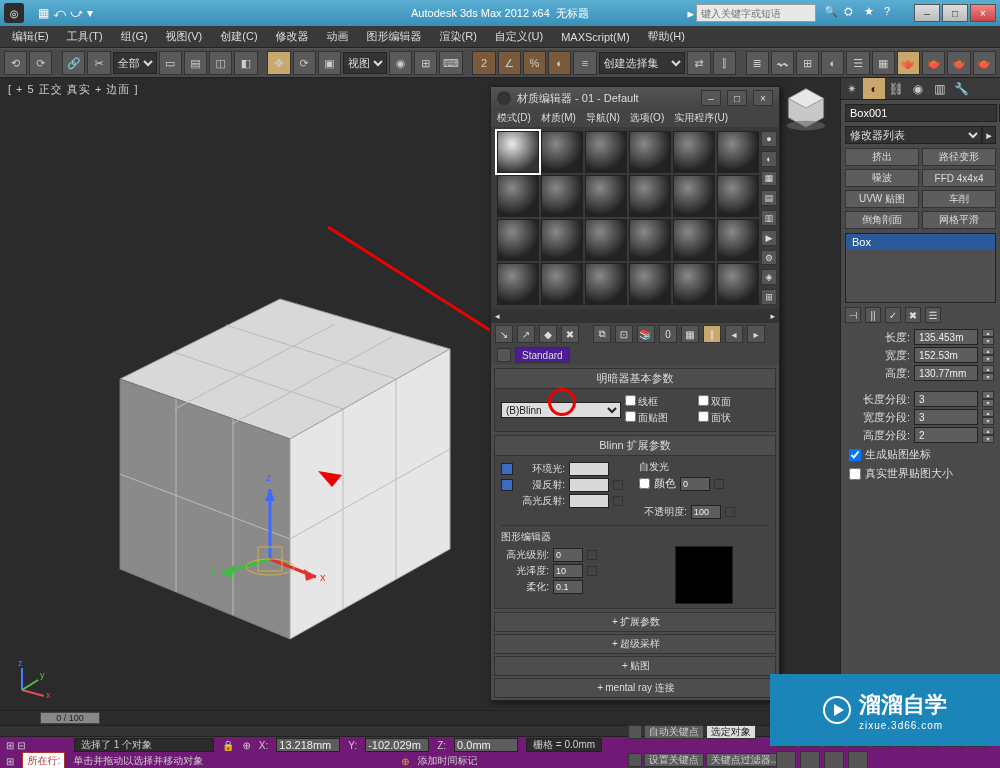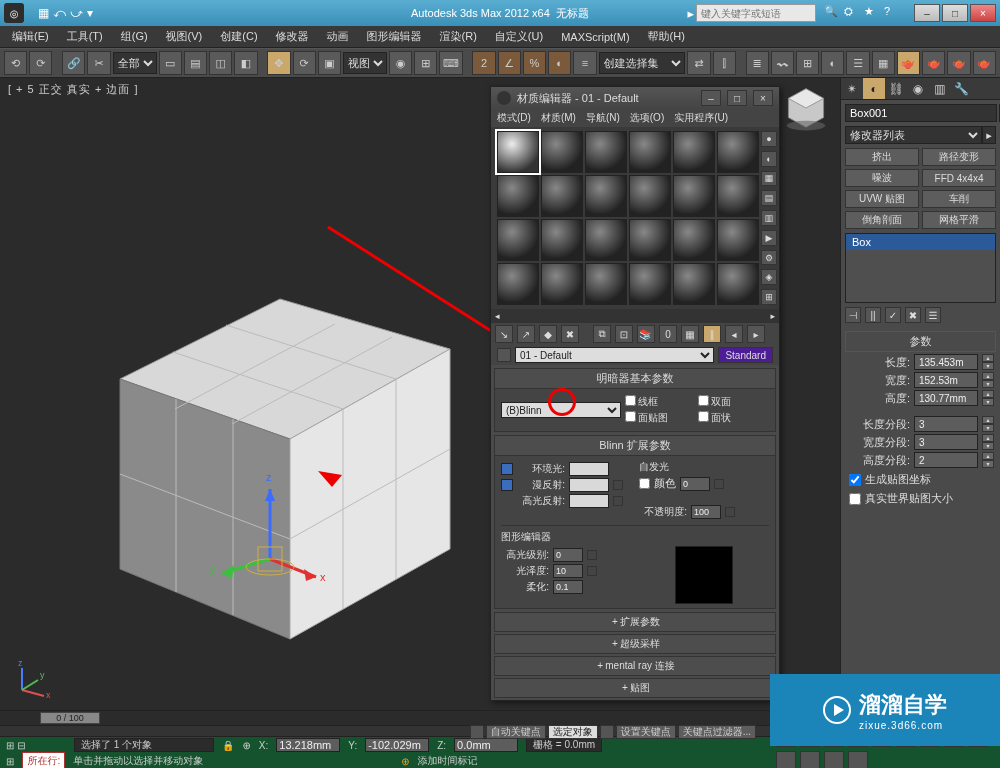--- a/index.html
+++ b/index.html
@@ -99,33 +99,33 @@
 .matedit .collapsed-roll{ margin:2px 3px; background:#4d4d4d; text-align:center; padding:2px; border:1px solid #333; font-size:10px;}
 .matedit .collapsed-roll .plus{ display:inline-block; width:10px;}
 
 
 .anno-circle{ position:absolute; width:28px;height:28px; border:3px solid #e00; border-radius:50%; }
 
 
 .viewcube { position:absolute; top:84px; right:170px; width:48px; height:48px;}
 
 
-.bottombar { position:absolute; left:0; right:0; bottom:0; height:58px; background:#14532d; border-top:1px solid #222; color:#ccc; font-size:10px;}
+.bottombar { position:absolute; left:0; right:0; bottom:0; height:58px; background:#701a75; border-top:1px solid #222; color:#ccc; font-size:10px;}
 .timeslider { height:14px; background:#2b2b2b; display:flex; align-items:center; position:relative;}
 .timeslider .handle{ position:absolute; left:40px; width:60px; height:12px; background:#888; border:1px solid #444; font-size:9px; text-align:center; color:#222;}
 .track { height:12px; background:#333; border-top:1px solid #222; border-bottom:1px solid #222; position:relative;}
 .statusrow{ height:16px; display:flex; align-items:center; padding:0 6px; gap:8px;}
 .statusrow .field{ background:#2b2b2b; padding:1px 6px; border:1px solid #222; height:14px; display:flex;align-items:center;}
 .statusrow .coord-label{ color:#ccc;}
 .statusrow input.coord{ width:64px; height:14px; background:#5d5d5d; border:1px solid #222; color:#eee; font-size:11px; padding:0 2px;}
 .promptrow{ height:16px; display:flex; align-items:center; padding:0 6px; gap:8px;}
 .promptrow .prompt-listener{ background:#fff; color:#a33; padding:1px 4px; border:1px solid #a33;}
 .bottom-controls{ position:absolute; right:4px; top:16px; display:flex; gap:4px; flex-wrap:wrap; width:220px;}
 .bottom-controls .bc{ width:20px;height:20px;background:#555;border:1px solid #333;}
-.bottom-autokey{ position:absolute; right:244px; top:14px; display:flex; gap:2px;}
+.bottom-autokey{ position:absolute; right:216px; top:14px; display:flex; flex-direction:column; gap:14px;}
 .bottom-autokey .ak{ height:14px; background:#5d5d5d; border:1px solid #333; padding:0 4px; display:flex;align-items:center; font-size:10px;}
 
 
 .watermark{ position:absolute; right:0; bottom:22px; width:230px; height:72px; background:#1b84b8; display:flex; align-items:center; justify-content:center; color:#fff;}
 .watermark .play{ width:28px;height:28px;border:2px solid #fff;border-radius:50%;display:flex;align-items:center;justify-content:center;margin-right:8px;}
 .watermark .play::after{content:"";border-left:10px solid #fff;border-top:6px solid transparent;border-bottom:6px solid transparent;margin-left:3px;}
 .watermark .txt{ display:flex;flex-direction:column;}
 .watermark .txt .big{ font-size:22px; font-weight:bold;}
 .watermark .txt .small{ font-size:10px; letter-spacing:1px;}
 
@@ -313,21 +313,20 @@
   <div class="stacklist">
     <div class="stackitem">Box</div>
   </div>
   <div class="stack-icons">
     <span>⊣</span>
     <span>||</span>
     <span>✓</span>
     <span>✖</span>
     <span>☰</span>
   </div>
-  <div class="rollhead">参数</div>
   <div class="param-row">
       <label>长度:</label>
       <input class="spinner" value="135.453m" style="">
       <div class="spin-btns">
         <span>▴</span>
         <span>▾</span>
       </div>
     </div>
   <div class="param-row">
       <label>宽度:</label>
@@ -449,21 +448,20 @@
     <span class="tb">⊡</span>
     <span class="tb">📚</span>
     <span class="tb">0</span>
     <span class="tb">▦</span>
     <span class="tb" style="background:#caa86b">∥</span>
     <span class="tb">◂</span>
     <span class="tb">▸</span>
   </div>
   <div class="namerow">
     <div class="drop"></div>
-    <select><option>01 - Default</option></select>
     <button>Standard</button>
   </div>
 
   <div class="roll">
     <div class="rhead">明暗器基本参数</div>
     <div class="rbody">
       <div class="srow">
         <select class="shader-select"><option>(B)Blinn</option></select>
         <div style="flex:1;display:grid;grid-template-columns:auto 1fr auto 1fr;gap:2px;font-size:10px">
           <input type="checkbox" class="chk" style="">
@@ -540,22 +538,22 @@
           <div class="right-col-box" style="display:flex;justify-content:center;align-items:center">
             <div class="preview-sw"></div>
           </div>
         </div>
       </div>
     </div>
   </div>
 
   <div class="collapsed-roll"><span class="plus">+</span><span>扩展参数</span></div>
   <div class="collapsed-roll"><span class="plus">+</span><span>超级采样</span></div>
+  <div class="collapsed-roll"><span class="plus">+</span><span>贴图</span></div>
   <div class="collapsed-roll"><span class="plus">+</span><span>mental ray 连接</span></div>
-  <div class="collapsed-roll"><span class="plus">+</span><span>贴图</span></div>
 </div>
 
 <div class="anno-circle" style="top:388px; left:548px;"></div>
 
 <div class="bottombar">
   <div class="timeslider">
     <div class="handle">0 / 100</div>
   </div>
   <div class="track"></div>
   <div class="statusrow">

